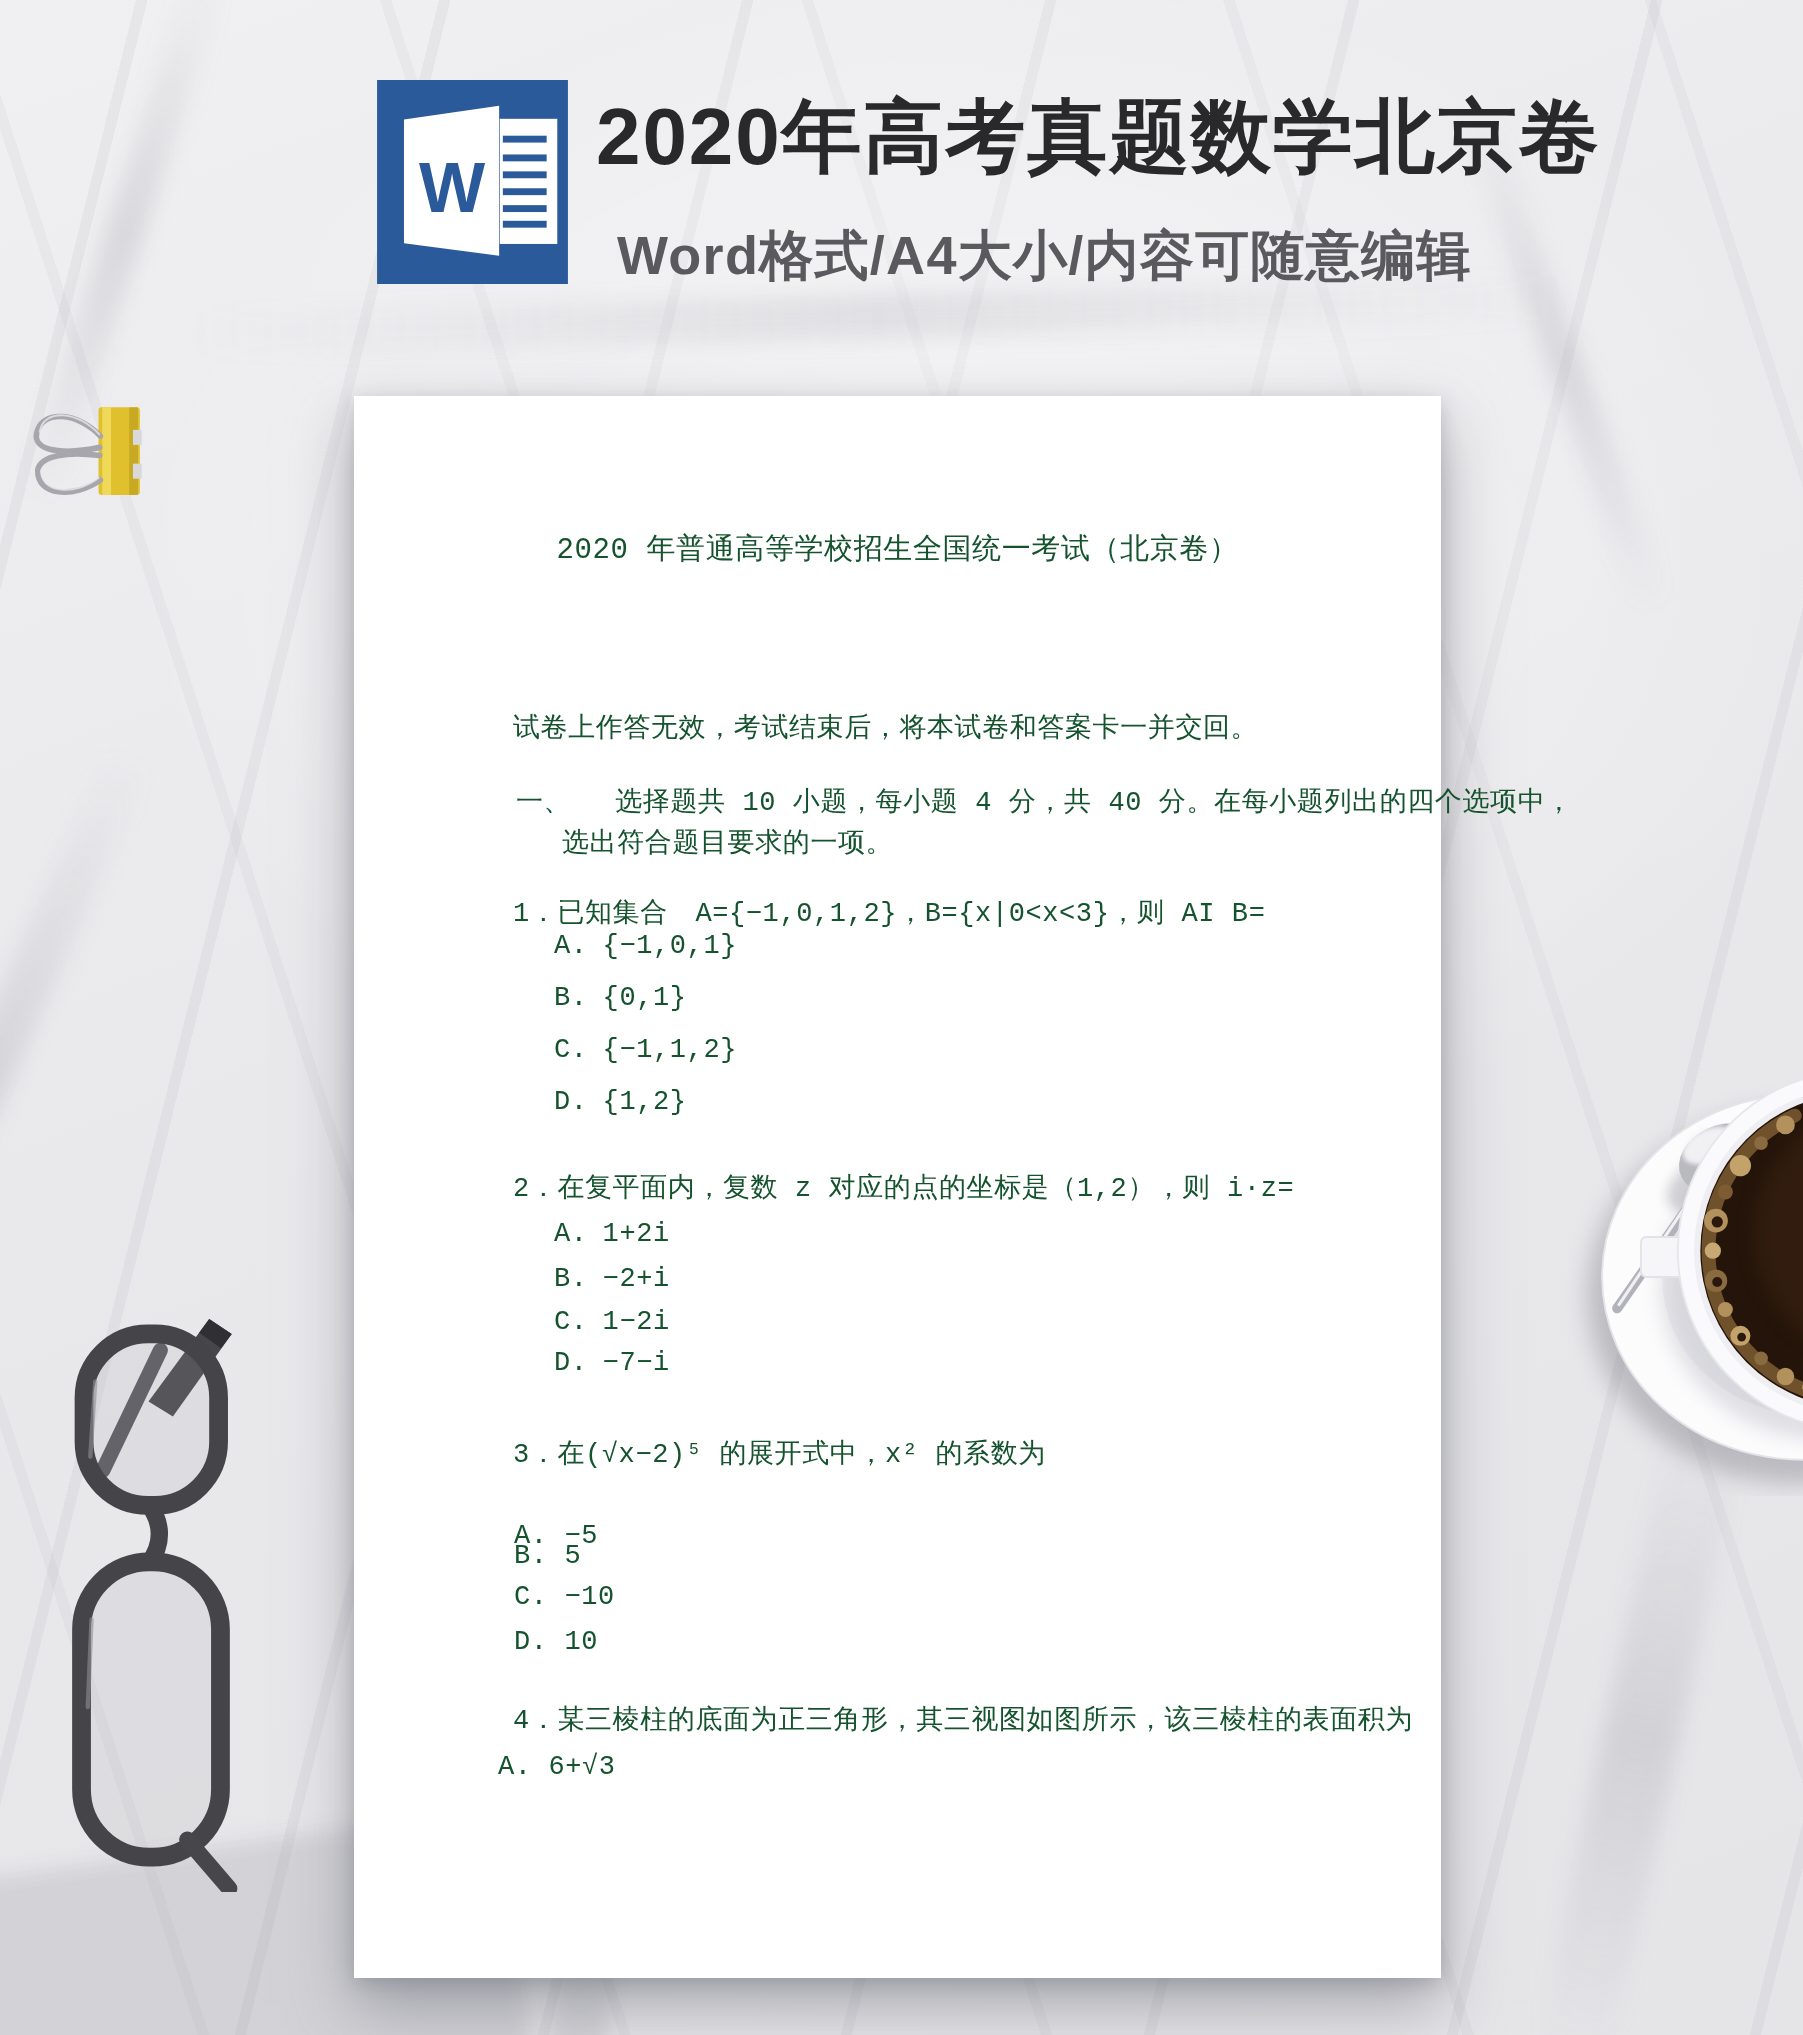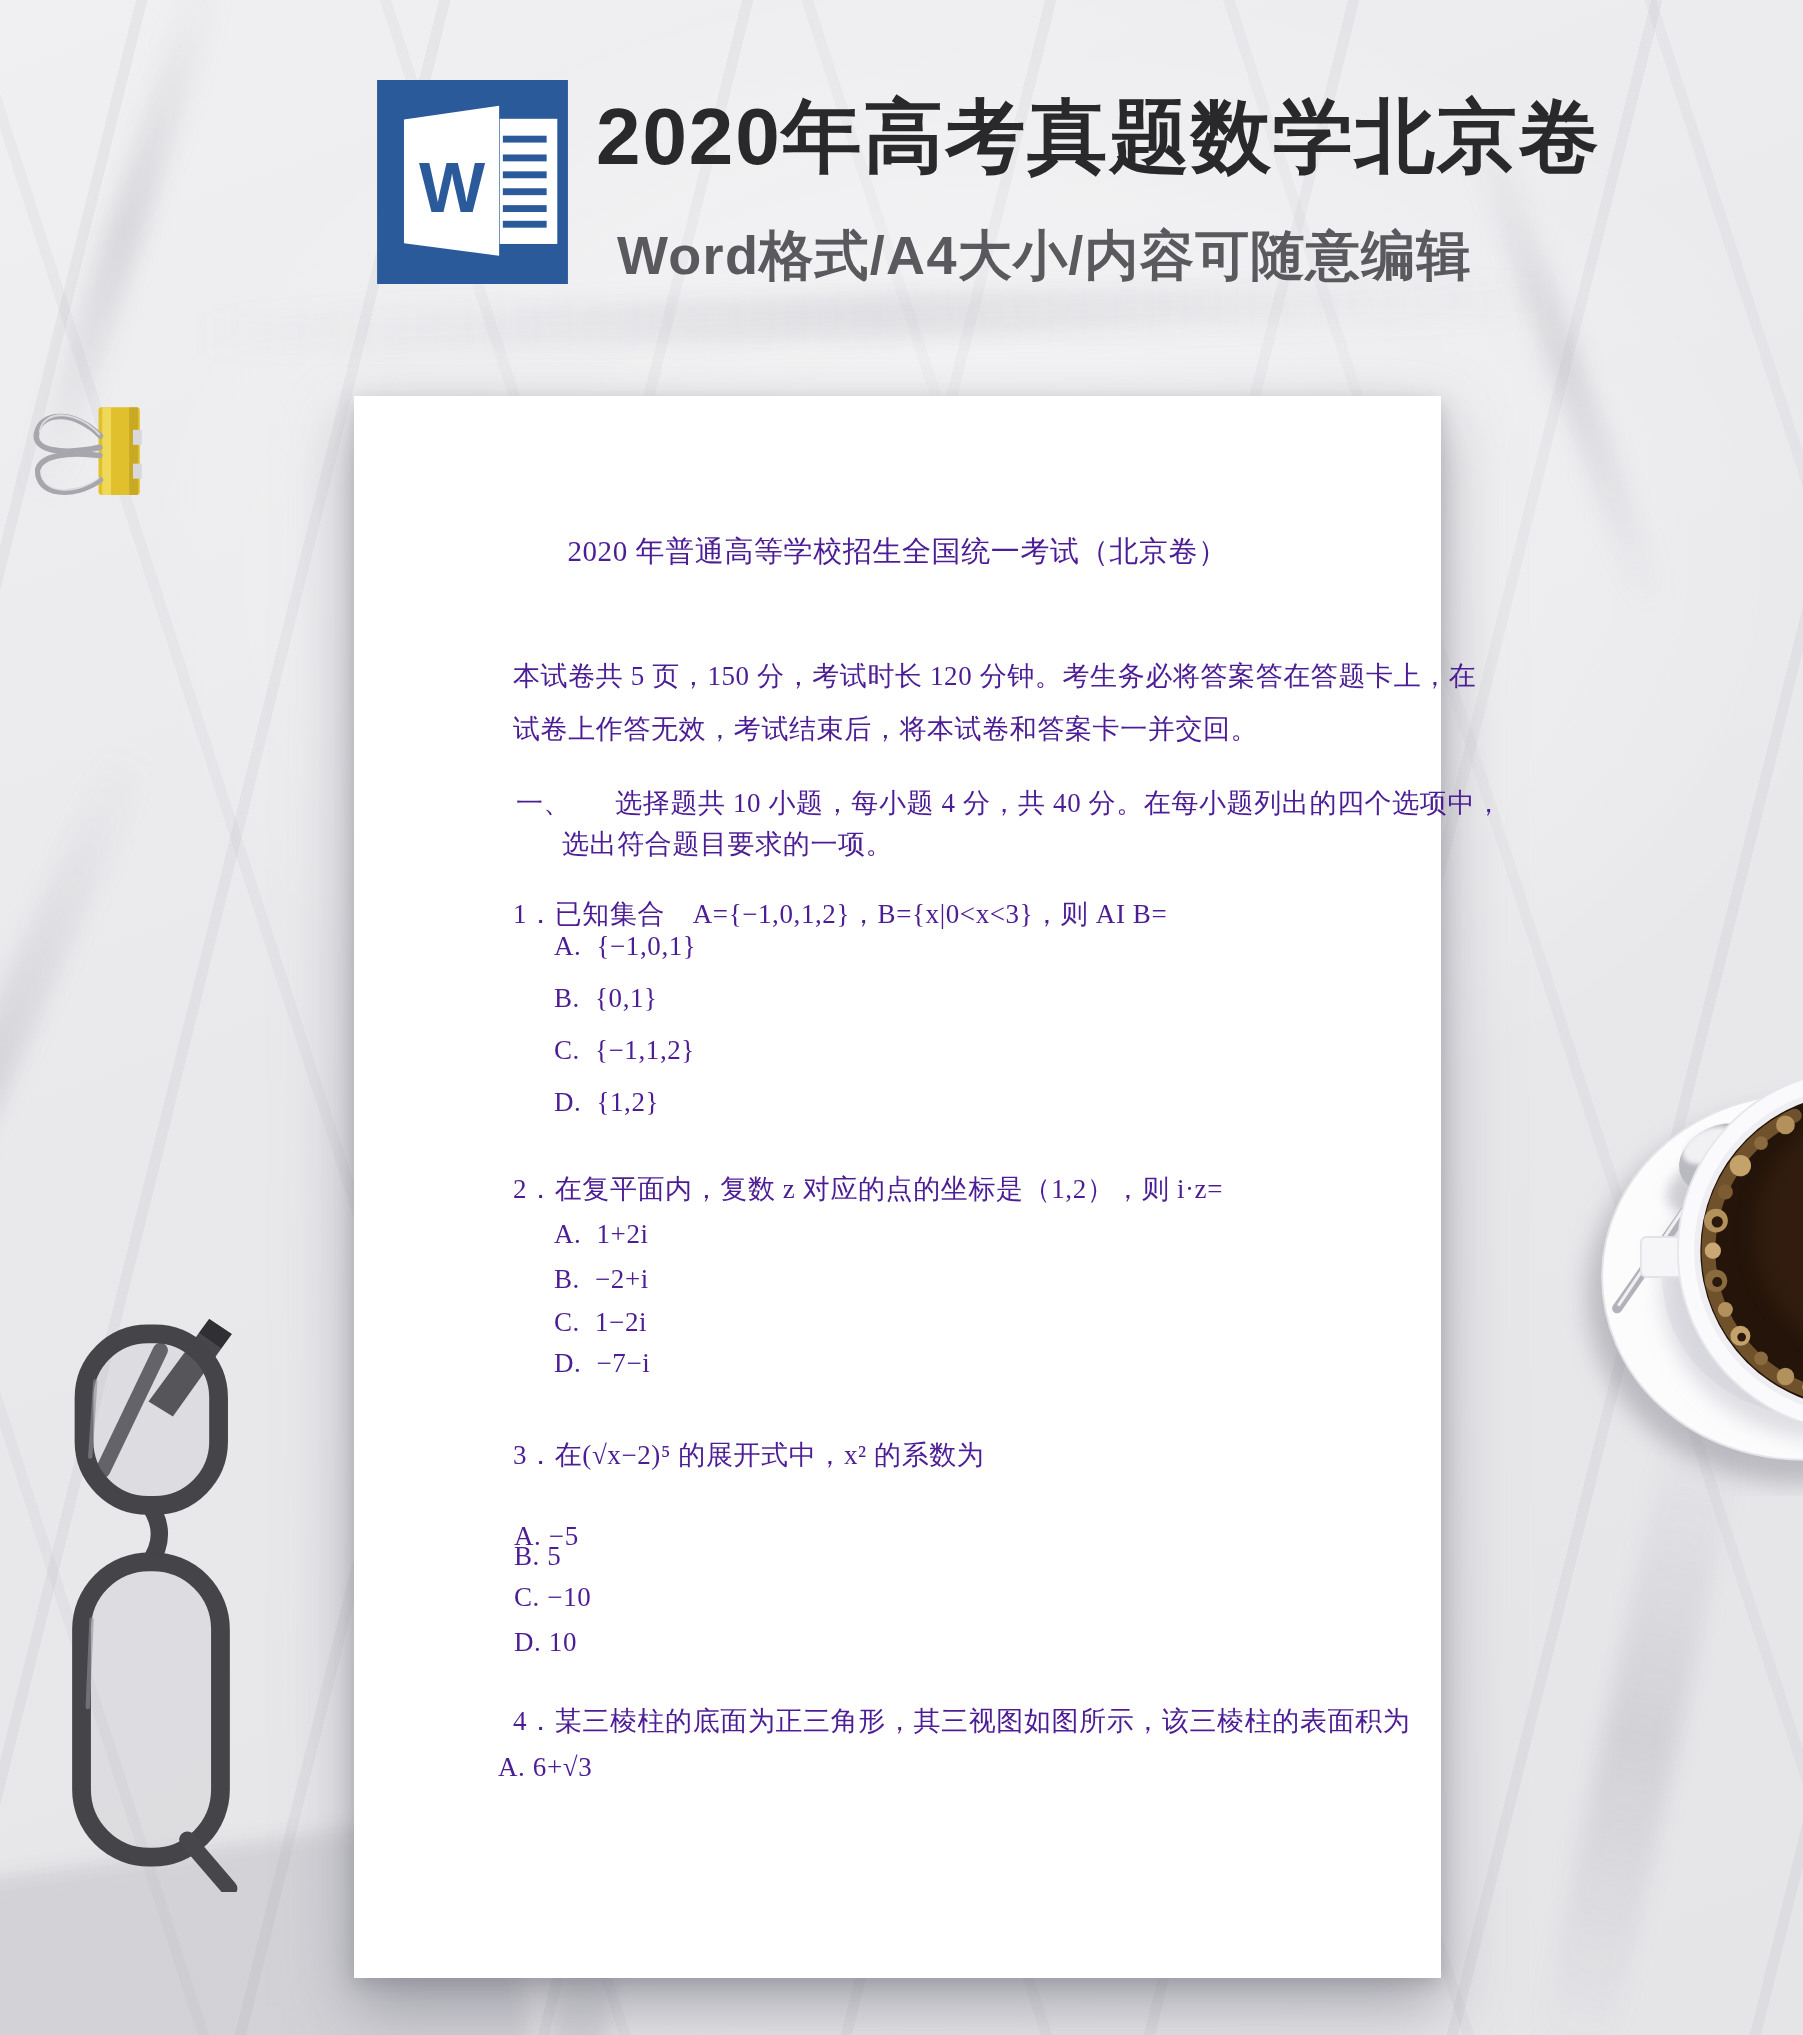--- a/index.html
+++ b/index.html
@@ -26,21 +26,21 @@
     color:#5a5a5e; letter-spacing:1.3px; white-space:nowrap;
   }
 
   
   .page{
     position:absolute; left:354px; top:396px; width:1087px; height:1582px; background:#ffffff;
     box-shadow:0 28px 59px rgba(105,105,118,.50), 0 6.3px 17.5px rgba(105,105,118,.30);
   }
   .t{
     position:absolute; transform:translateY(-50%); white-space:nowrap;
-    color:#4c1d95; font-family:Liberation Serif, serif;
+    color:#14532d; font-family:Liberation Mono, monospace;
     font-size:27px; letter-spacing:0.6px; line-height:1.2;
   }
   .t.center{ left:0; width:100%; text-align:center; }
   .doc-title{ font-size:29px; }
   .subject{ font-size:29px; letter-spacing:2.5px; }
   .opt-val{ margin-left:15px; }
   .braced{ font-size:1.0em; }
 
   
   .clip-svg{ position:absolute; left:19px; top:376px; }
@@ -141,21 +141,20 @@
       <circle cx="301" cy="446" r="7" fill="#2a180c"></circle>
       <circle cx="332" cy="480" r="11" fill="#8a6a3f"></circle>
       <circle cx="371" cy="509" r="14" fill="#b3915c"></circle>
       <circle cx="408" cy="526" r="10" fill="#caa874"></circle>
     </g>
   </svg>
 
   <main class="page">
     <div class="t center doc-title" style="top:155px;">2020 年普通高等学校招生全国统一考试（北京卷）</div>
 
-    <div class="t" style="left:159px;top:280px;">本试卷共 5 页，150 分，考试时长 120 分钟。考生务必将答案答在答题卡上，在</div>
     <div class="t" style="left:159px;top:333px;">试卷上作答无效，考试结束后，将本试卷和答案卡一并交回。</div>
 
 
     <div class="t" style="left:162px;top:407px;">
       <span>一、</span><span style="display:inline-block;width:44px;"></span><span>选择题共 10 小题，每小题 4 分，共 40 分。在每小题列出的四个选项中，</span>
     </div>
     <div class="t" style="left:208px;top:448px;">选出符合题目要求的一项。</div>
 
     <div class="t" style="left:159px;top:518px;text-align:right;">1．已知集合　A={−1,0,1,2}，B={x|0&lt;x&lt;3}，则 AI B=</div>
     <div class="t" style="left:200px;top:550px;"><span>A.</span><span class="opt-val braced">{−1,0,1}</span></div>

